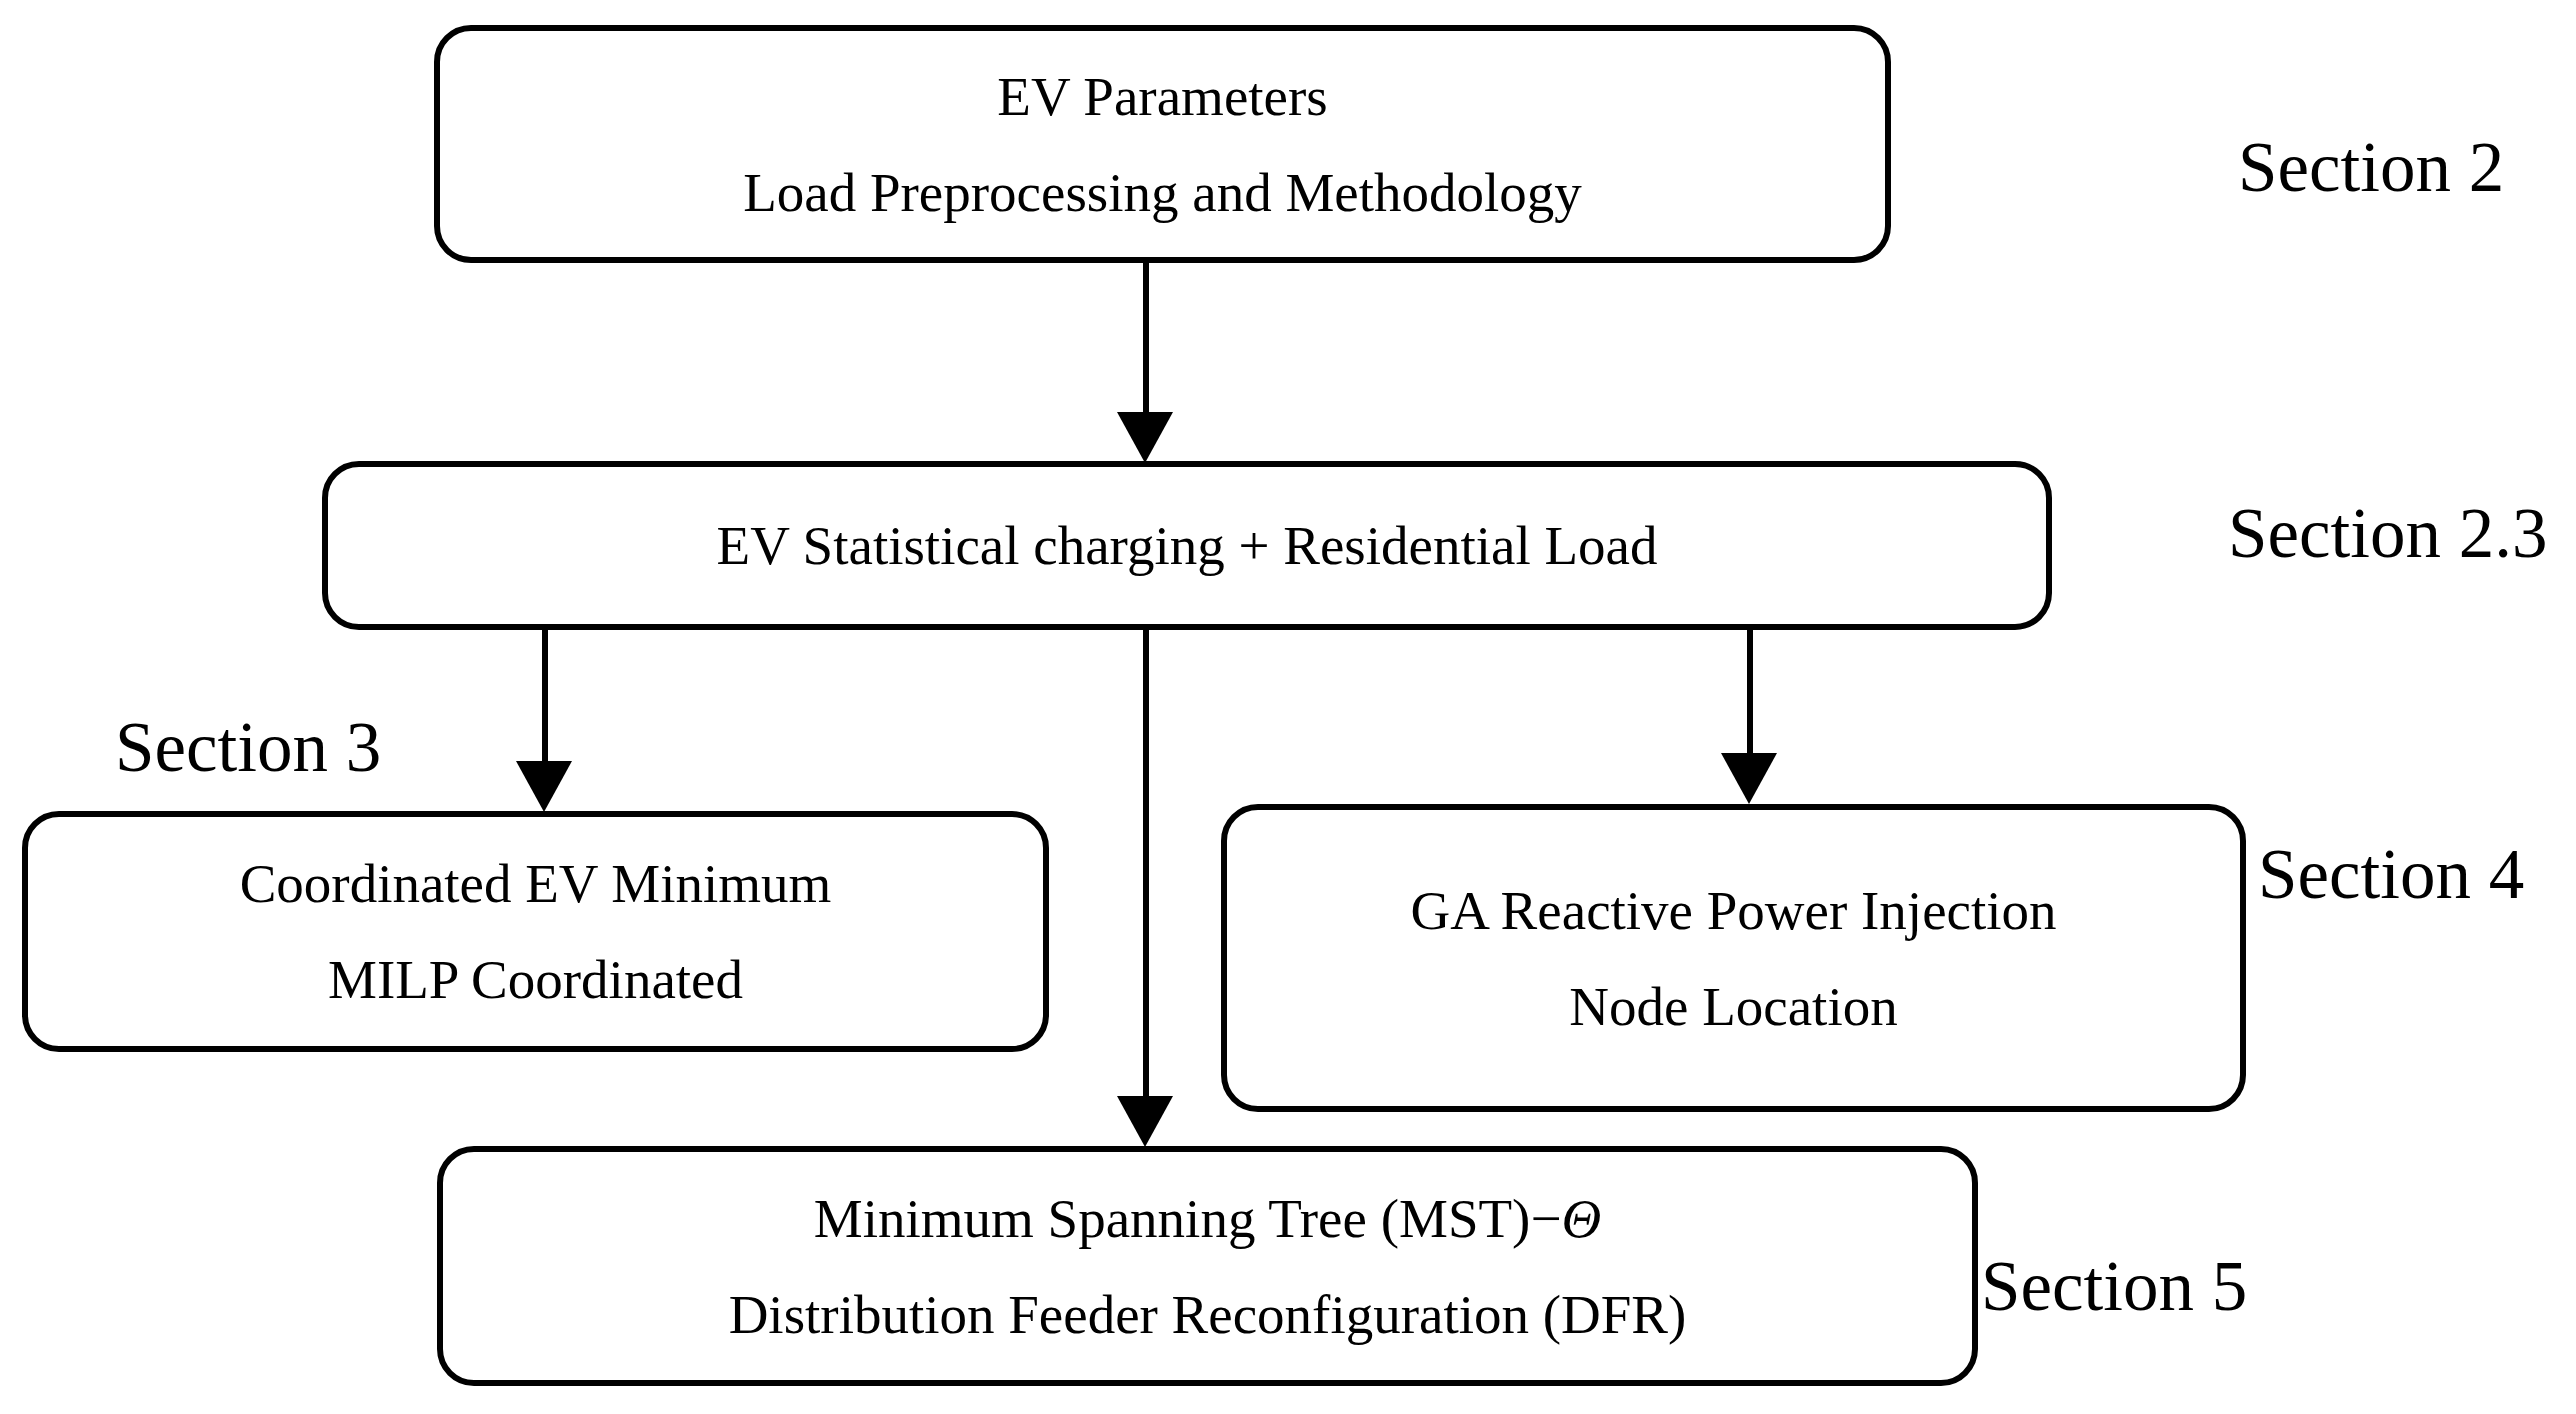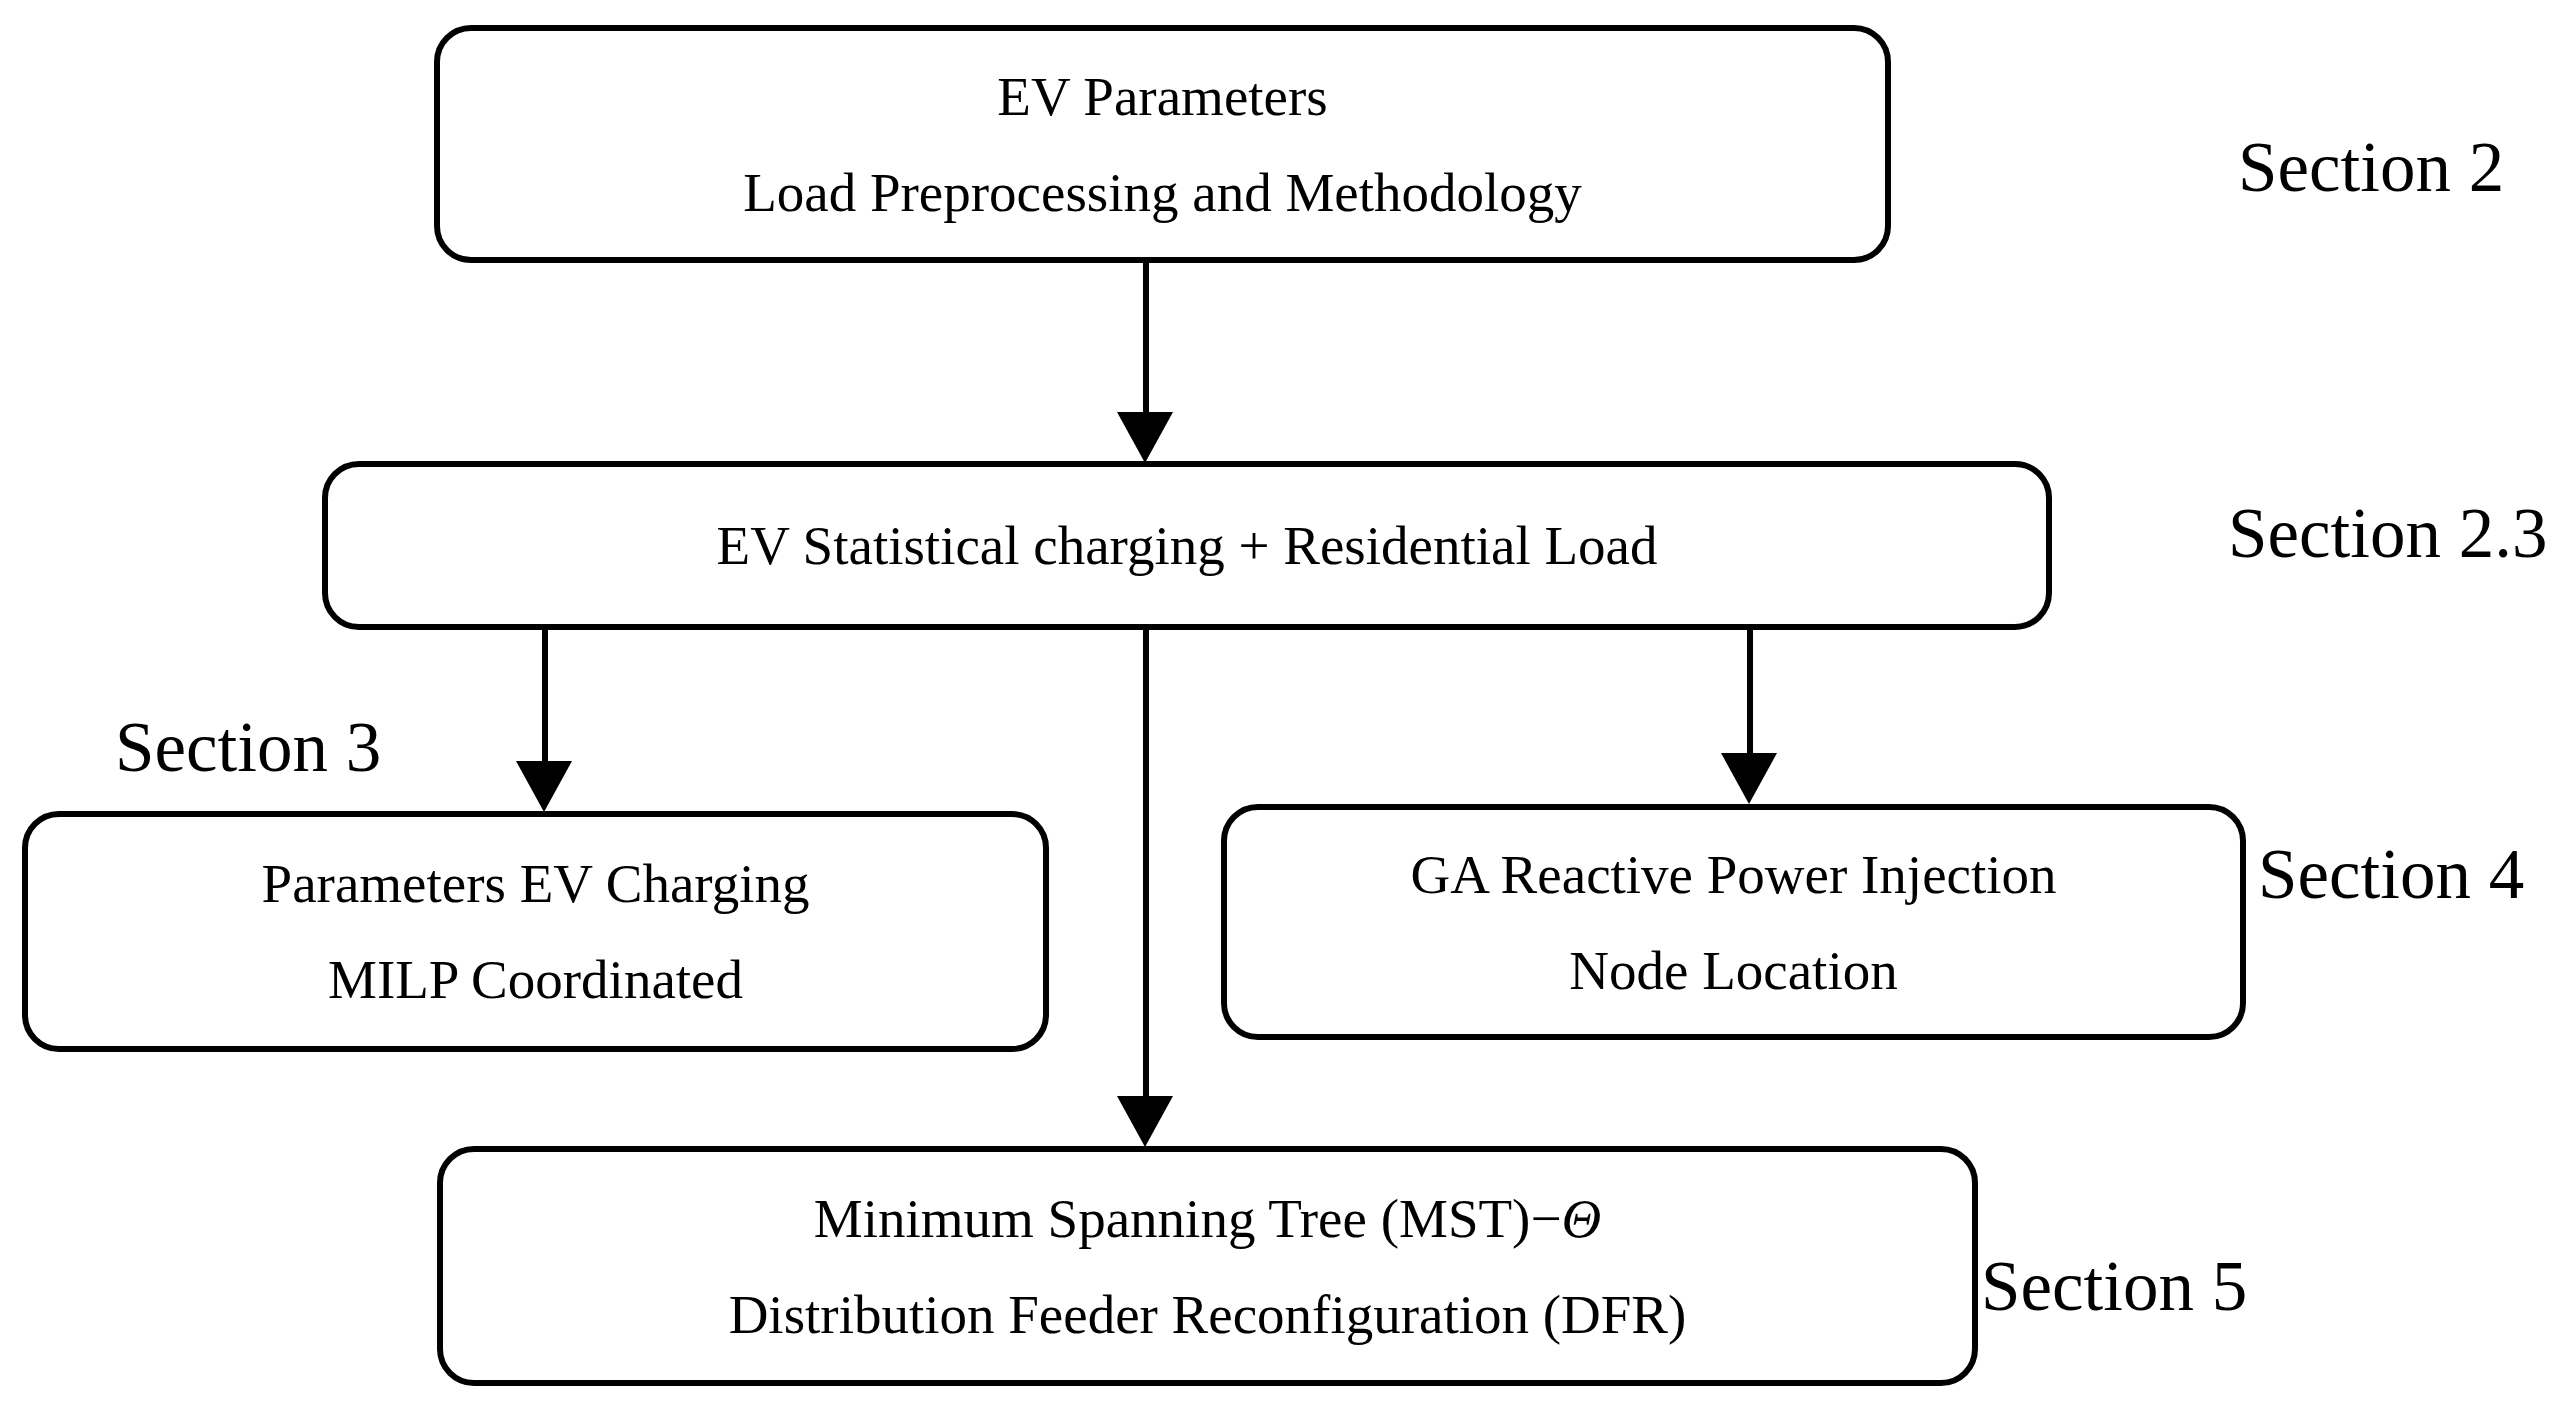--- a/index.html
+++ b/index.html
@@ -49,21 +49,21 @@
     position:absolute;
     width:0;height:0;
     border-left:28px solid transparent;
     border-right:28px solid transparent;
     border-top:51px solid var(--ink);
   }
   
   #node1{left:434px;top:25px;width:1457px;height:238px;}
   #node2{left:322px;top:461px;width:1730px;height:169px;}
   #node3{left:22px;top:811px;width:1027px;height:241px;}
-  #node4{left:1221px;top:804px;width:1025px;height:236px;}
+  #node4{left:1221px;top:804px;width:1025px;height:308px;}
   #node5{left:437px;top:1146px;width:1541px;height:240px;}
   
   #a1s{left:1143px;top:262px;height:152px;}   #a1h{left:1117px;top:412px;}
   #a2s{left:542px;top:627px;height:134px;}    #a2h{left:516px;top:761px;}
   #a3s{left:1143px;top:627px;height:470px;}   #a3h{left:1117px;top:1096px;}
   #a4s{left:1747px;top:627px;height:127px;}   #a4h{left:1721px;top:753px;}
   
   #sec2{left:2238px;top:132px;text-align:center;}
   #sec23{left:2228px;top:498px;}
   #sec3{left:115px;top:712px;}
@@ -78,21 +78,21 @@
   <div class="node" id="node1">
     <div class="line">EV Parameters</div>
     <div class="line">Load Preprocessing and Methodology</div>
   </div>
 
   <div class="node" id="node2">
     <div class="line">EV Statistical charging + Residential Load</div>
   </div>
 
   <div class="node" id="node3">
-    <div class="line">Parameters EV Charging</div>
+    <div class="line">Coordinated EV Minimum</div>
     <div class="line">MILP Coordinated</div>
   </div>
 
   <div class="node" id="node4">
     <div class="line">GA Reactive Power Injection</div>
     <div class="line">Node Location</div>
   </div>
 
   <div class="node" id="node5">
     <div class="line"><span>Minimum Spanning Tree (MST)−</span><span class="sym">Θ</span></div>

